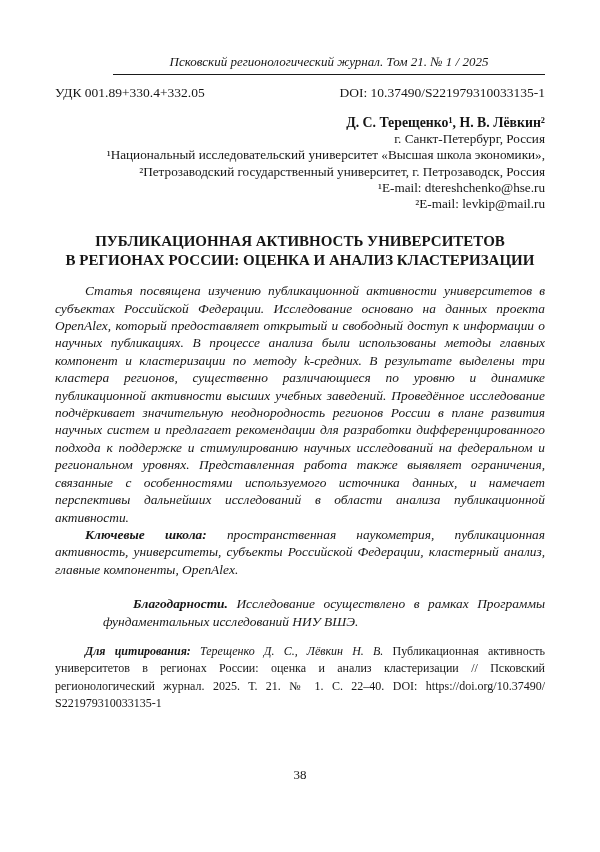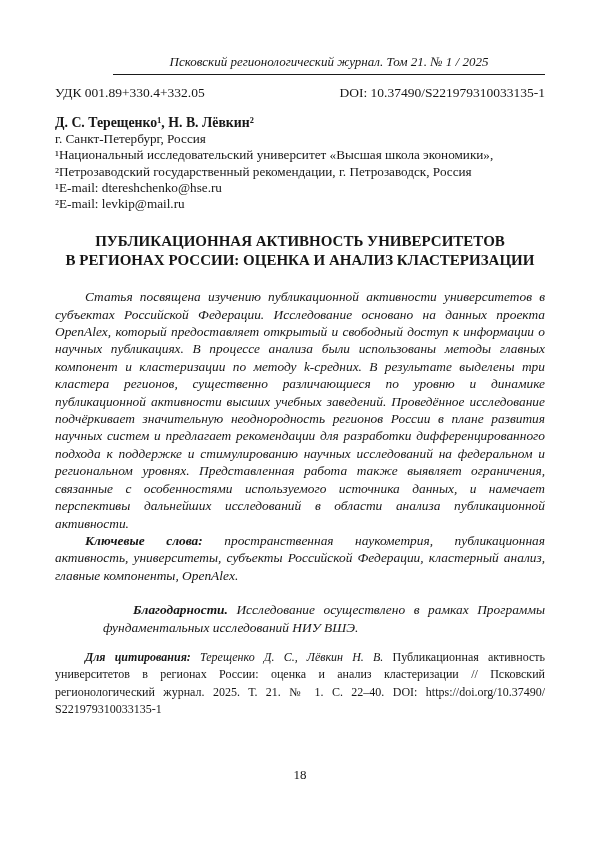--- a/index.html
+++ b/index.html
@@ -32,21 +32,21 @@
   }
   .id-row {
     display: flex;
     justify-content: space-between;
     margin-top: 10px;
     font-size: 13.5px;
     gap: 36px;
   }
   .authors-block {
     margin-top: 14px;
-    text-align: left;
+    text-align: right;
     line-height: 16.2px;
     font-size: 13.2px;
   }
   .authors-names {
     font-weight: bold;
     font-size: 13.8px;
   }
   .article-title {
     margin-top: 20px;
     text-align: center;
@@ -55,21 +55,21 @@
     line-height: 18.5px;
   }
   .para {
     margin: 0;
     text-align: justify;
     font-style: italic;
     line-height: 17.4px;
     font-size: 13.4px;
   }
   .indent { text-indent: 30px; }
-  .abstract { margin-top: 19px; }
+  .abstract { margin-top: 13px; }
   .ack { margin-top: 17px; margin-left: 48px; }
   .bold-lead { font-weight: bold; }
   .citation {
     margin: 13px 0 0 0;
     text-align: justify;
     text-indent: 30px;
     line-height: 17.4px;
     font-size: 12px;
     font-style: normal;
     overflow-wrap: break-word;
@@ -102,42 +102,42 @@
 
     <div class="id-row">
       <span>УДК 001.89+330.4+332.05</span>
       <span>DOI: 10.37490/S221979310033135-1</span>
     </div>
 
     <div class="authors-block">
       <div class="authors-names">Д. С. Терещенко¹, Н. В. Лёвкин²</div>
       <div>г. Санкт-Петербург, Россия</div>
       <div>¹Национальный исследовательский университет «Высшая школа экономики»,</div>
-      <div>²Петрозаводский государственный рекомендации, г. Петрозаводск, Россия</div>
+      <div>²Петрозаводский государственный университет, г. Петрозаводск, Россия</div>
       <div>¹E-mail: dtereshchenko@hse.ru</div>
       <div>²E-mail: levkip@mail.ru</div>
     </div>
 
     <div class="article-title">
       <div>ПУБЛИКАЦИОННАЯ АКТИВНОСТЬ УНИВЕРСИТЕТОВ</div>
       <div>В РЕГИОНАХ РОССИИ: ОЦЕНКА И АНАЛИЗ КЛАСТЕРИЗАЦИИ</div>
     </div>
 
     <p class="para abstract indent">
       <span>Статья посвящена изучению публикационной активности университетов в субъектах Российской Федерации. Исследование основано на данных проекта OpenAlex, который предоставляет открытый и свободный доступ к информации о научных публикациях. В процессе анализа были использованы методы главных компонент и кластеризации по методу k-средних. В результате выделены три кластера регионов, существенно различающиеся по уровню и динамике публикационной активности высших учебных заведений. Проведённое исследование подчёркивает значительную неоднородность регионов России в плане развития научных систем и предлагает рекомендации для разработки дифференцированного подхода к поддержке и стимулированию научных исследований на федеральном и региональном уровнях. Представленная работа также выявляет ограничения, связанные с особенностями используемого источника данных, и намечает перспективы дальнейших исследований в области анализа публикационной активности.</span>
     </p>
 
     <p class="para indent">
-      <span class="bold-lead">Ключевые слова:</span><span> пространственная наукометрия, публикационная активность, университеты, субъекты Российской Федерации, кластерный анализ, главные компоненты, OpenAlex.</span>
+      <span class="bold-lead">Ключевые школа:</span><span> пространственная наукометрия, публикационная активность, университеты, субъекты Российской Федерации, кластерный анализ, главные компоненты, OpenAlex.</span>
     </p>
 
     <p class="para ack indent">
       <span class="bold-lead">Благодарности.</span><span> Исследование осуществлено в рамках Программы фундаментальных исследований НИУ ВШЭ.</span>
     </p>
 
     <p class="citation">
       <span class="lead">Для цитирования:</span><span class="cit-authors"> Терещенко Д. С., Лёвкин Н. В. </span><span>Публикационная активность университетов в регионах России: оценка и анализ кластеризации // Псковский регионологический журнал. 2025. Т. 21. № 1. С. 22–40. DOI: https://doi.org/10.37490/</span><wbr><span>S221979310033135-1</span>
     </p>
 
   </div>
 
-  <div class="page-number">18</div>
+  <div class="page-number">38</div>
 </div>
 
 </body></html>

